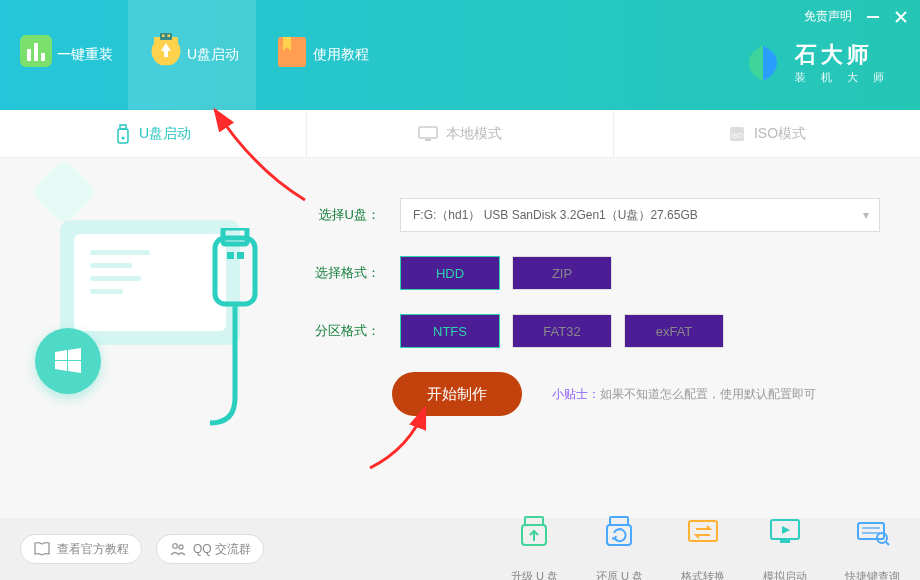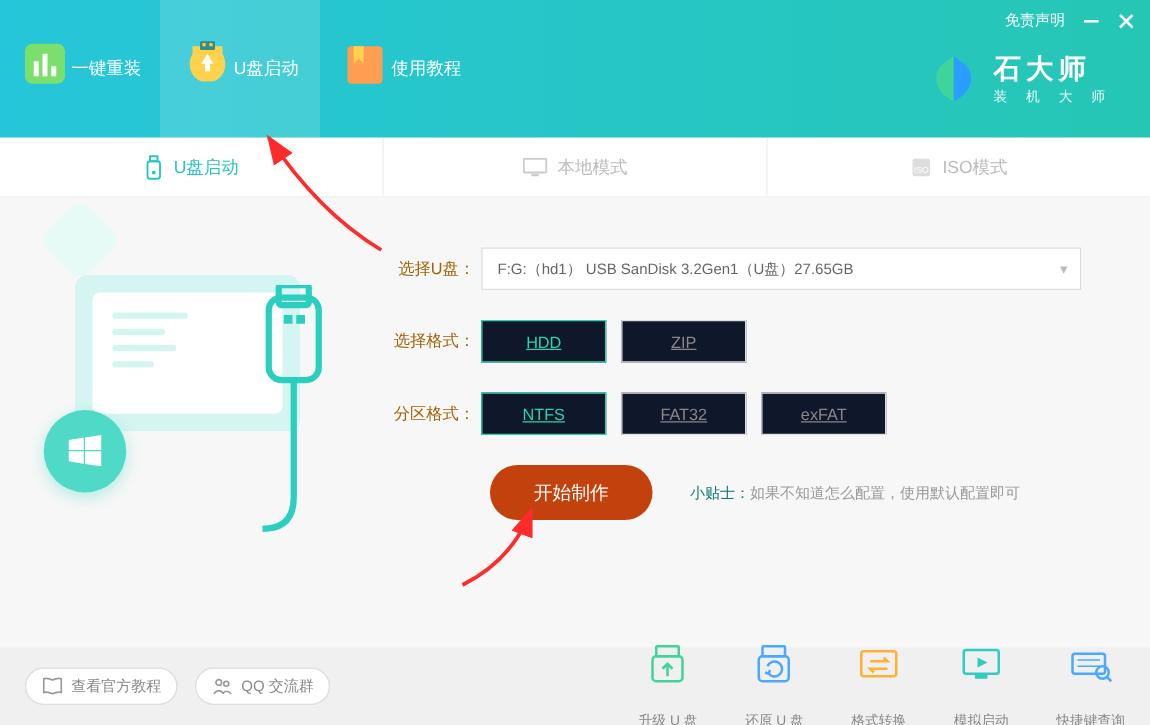--- a/index.html
+++ b/index.html
@@ -24,32 +24,32 @@
 .tabs { height: 48px; background: #fff; display: flex; border-bottom: 1px solid #eee; }
 .tab { flex: 1; display: flex; align-items: center; justify-content: center; gap: 8px; font-size: 14px; color: #bbb; cursor: pointer; border-right: 1px solid #eee; }
 .tab:last-child { border-right: none; }
 .tab.active { color: #26c6c0; }
 
 .main { display: flex; height: calc(580px - 110px - 48px - 62px); }
 .illustration { width: 300px; position: relative; }
 .form-area { flex: 1; padding: 40px 40px 0 10px; }
 
 .row { display: flex; align-items: center; margin-bottom: 24px; }
-.row-label { width: 70px; font-size: 13px; color: #a16207; text-align: right; margin-right: 5px; }
+.row-label { width: 70px; font-size: 13px; color: #15803d; text-align: right; margin-right: 20px; }
 .select-box { flex: 1; max-width: 480px; height: 34px; border: 1px solid #ddd; background: #fff; display: flex; align-items: center; padding: 3px 12px; font-size: 12px; color: #666; position: relative; cursor: pointer; }
 .select-arrow { position: absolute; right: 10px; color: #bbb; }
 
 .opt-group { display: flex; gap: 12px; }
-.opt-btn { min-width: 100px; height: 34px; border: 1px solid #ddd; background: #0f172a; display: flex; align-items: center; justify-content: center; font-size: 13px; color: #888; cursor: pointer; text-decoration: underline; }
+.opt-btn { min-width: 100px; height: 34px; border: 1px solid #ddd; background: #4c1d95; display: flex; align-items: center; justify-content: center; font-size: 13px; color: #888; cursor: pointer; }
 .opt-btn.selected { border-color: #2dd4aa; color: #2dd4aa; }
 
 .action-row { display: flex; align-items: center; margin-top: 10px; margin-left: 82px; gap: 30px; }
 .primary-btn { width: 130px; height: 44px; background: #c2410c; border-radius: 22px; color: #fff; display: flex; align-items: center; justify-content: center; font-size: 15px; cursor: pointer; font-family: Liberation Serif, serif; }
 .tip { font-size: 12px; color: #999; }
-.tip-label { color: #0f766e; }
+.tip-label { color: #8b5cf6; }
 
 .footer { height: 62px; background: #f0f0f0; display: flex; align-items: center; padding: 0 20px; }
 .footer-left { display: flex; gap: 14px; }
 .foot-link { display: flex; align-items: center; gap: 6px; font-size: 12px; color: #888; cursor: pointer; border: 1px solid #ddd; border-radius: 16px; padding: 5px 12px; background: #fff; }
 .foot-icon-circle { width: 18px; height: 18px; }
 
 .footer-right { margin-left: auto; display: flex; gap: 38px; }
 .tool { display: flex; flex-direction: column; align-items: center; gap: 20px; font-size: 11px; color: #888; cursor: pointer; }
 .tool-icon { width: 34px; height: 34px; }
 

